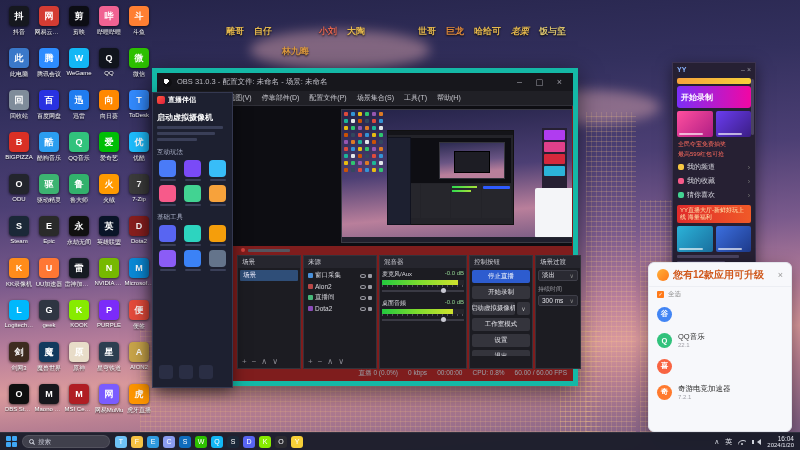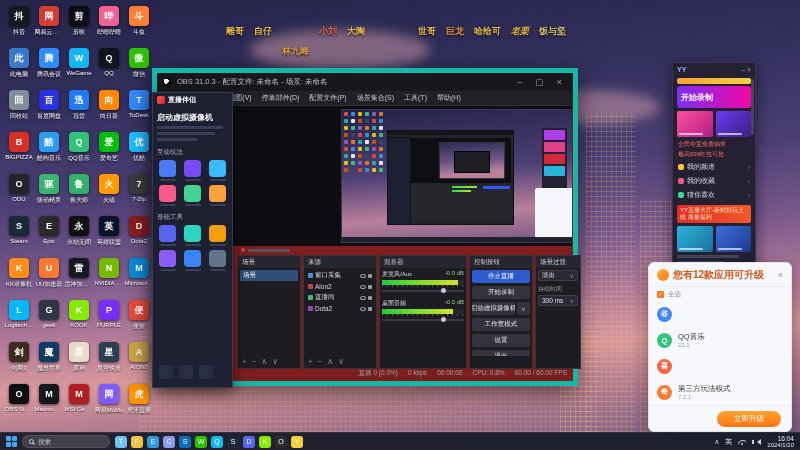--- a/index.html
+++ b/index.html
@@ -769,28 +769,25 @@
           <div class="upd-name">QQ音乐</div>
           <div class="upd-ver">22.1</div>
         </div>
       </div>
       <div class="upd-row">
         <div class="upd-ico" style="background: rgb(248, 100, 66);">喜</div>
       </div>
       <div class="upd-row">
         <div class="upd-ico" style="background: rgb(255, 122, 46);">奇</div>
         <div class="upd-texts">
-          <div class="upd-name">第三方玩法模式</div>
+          <div class="upd-name">奇游电竞加速器</div>
           <div class="upd-ver">7.2.1</div>
         </div>
       </div>
     </div>
-  <div class="upd-f">
-    <div class="upd-btn">立即升级</div>
-  </div>
 </div>
 
 <div class="abs task">
   <div class="start">
       <div></div>
       <div></div>
       <div></div>
       <div></div>
     </div>
   <div class="tb-search">

